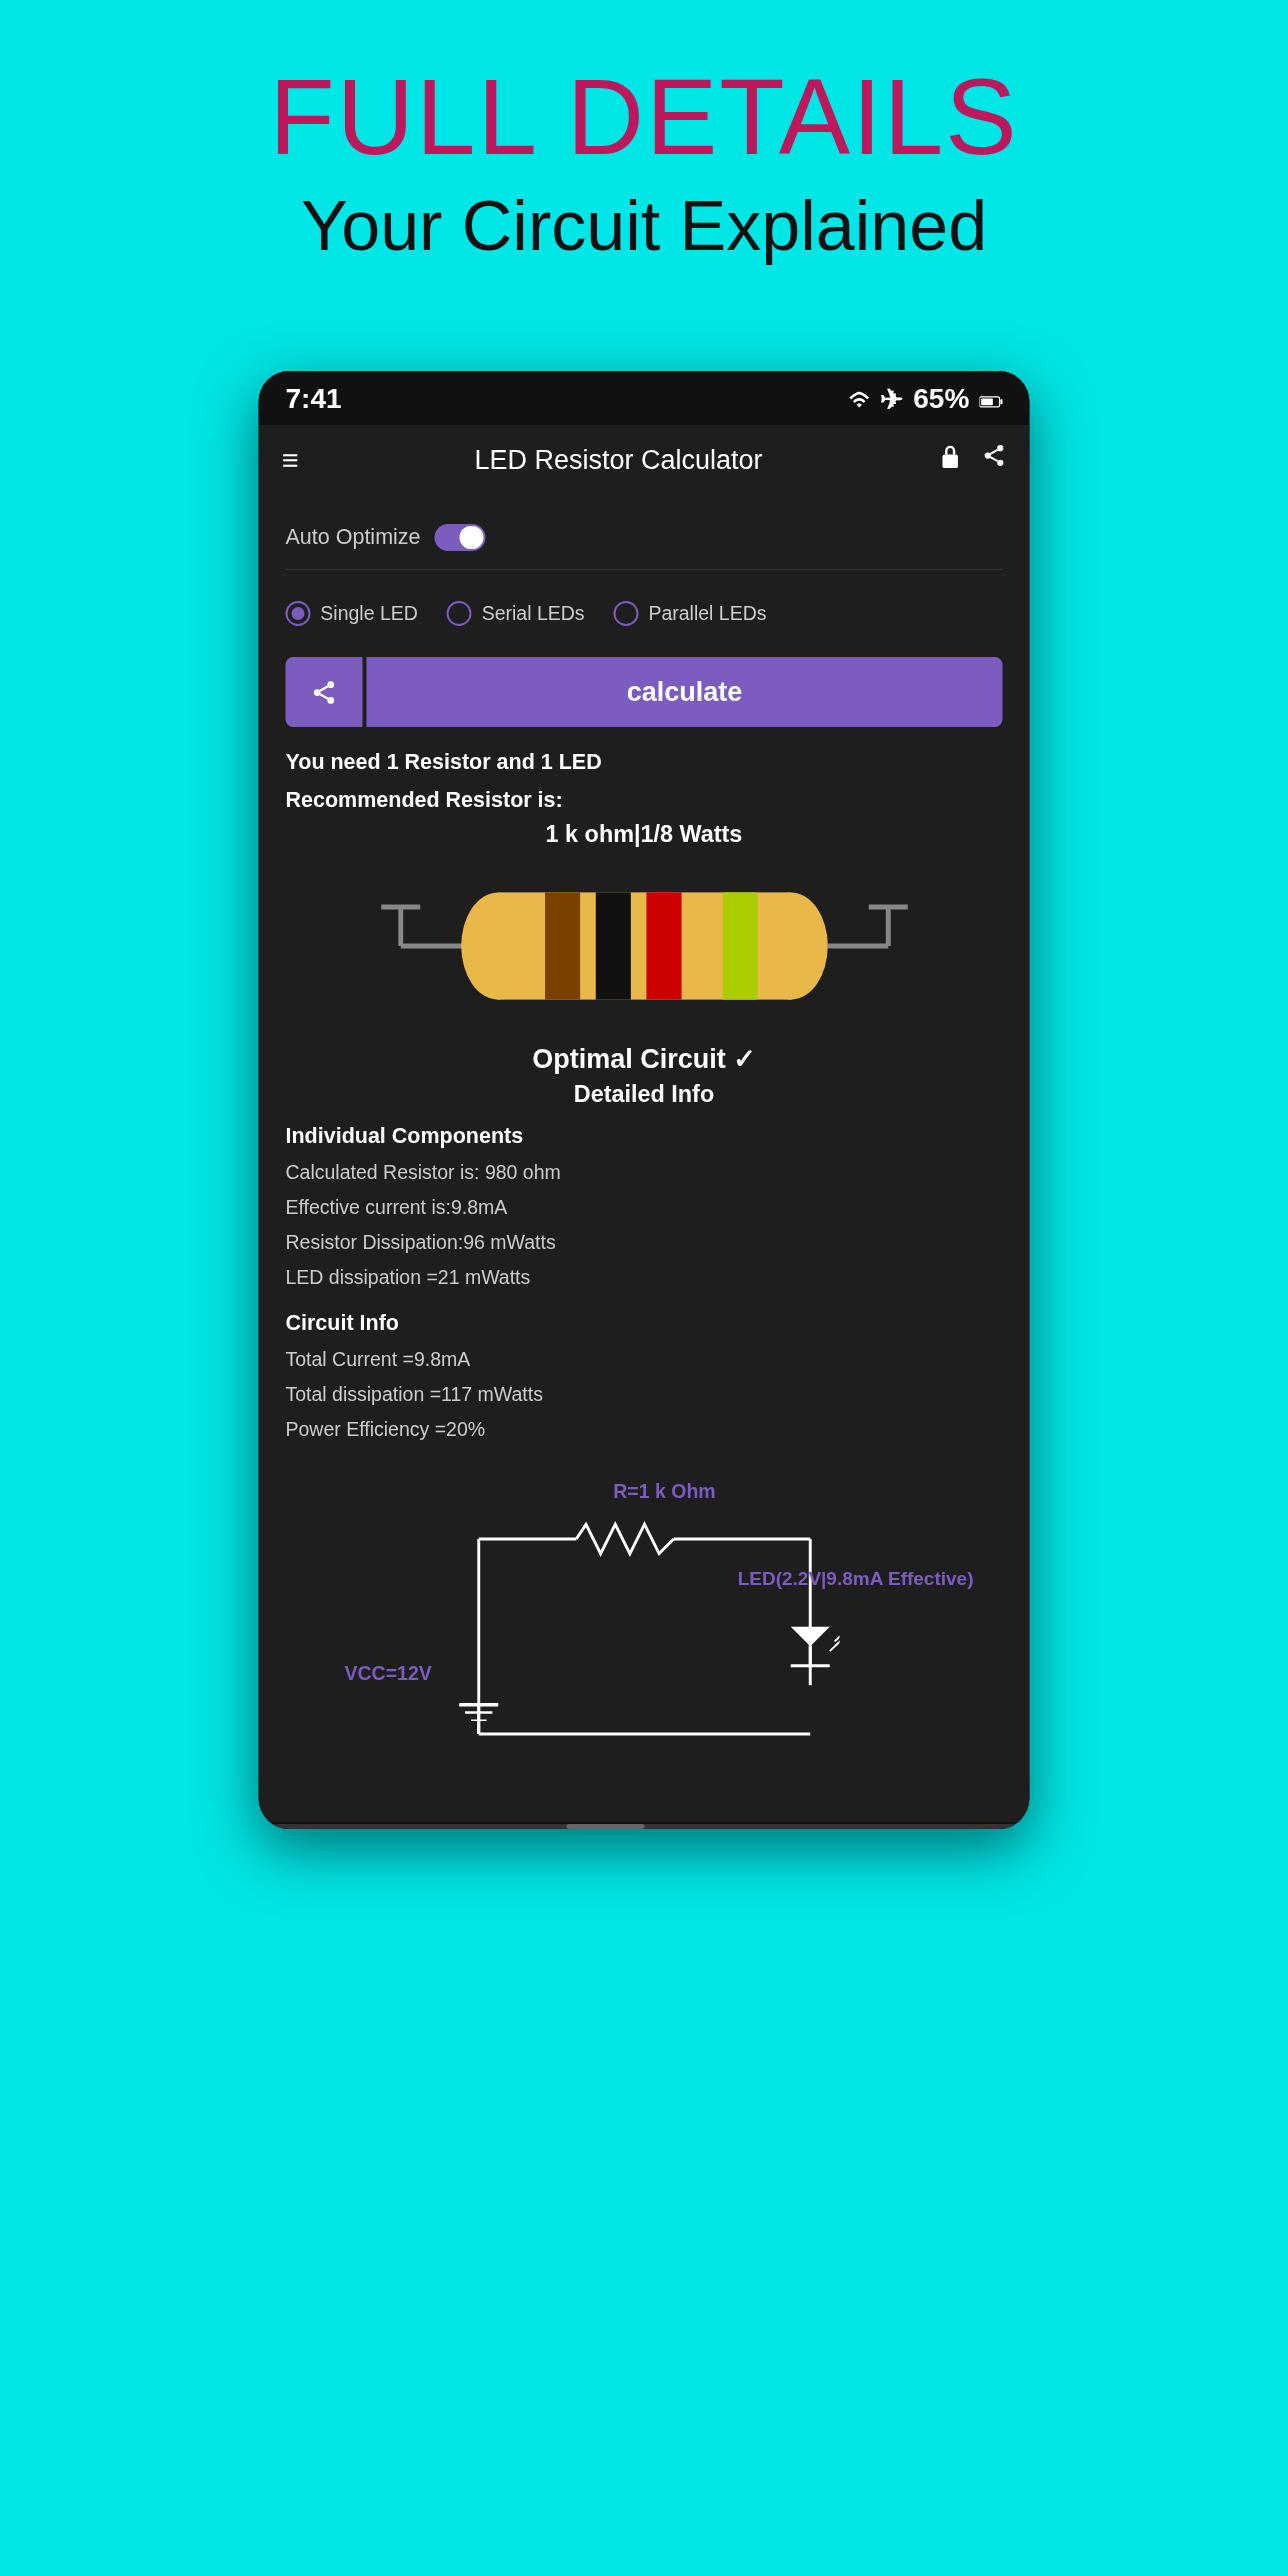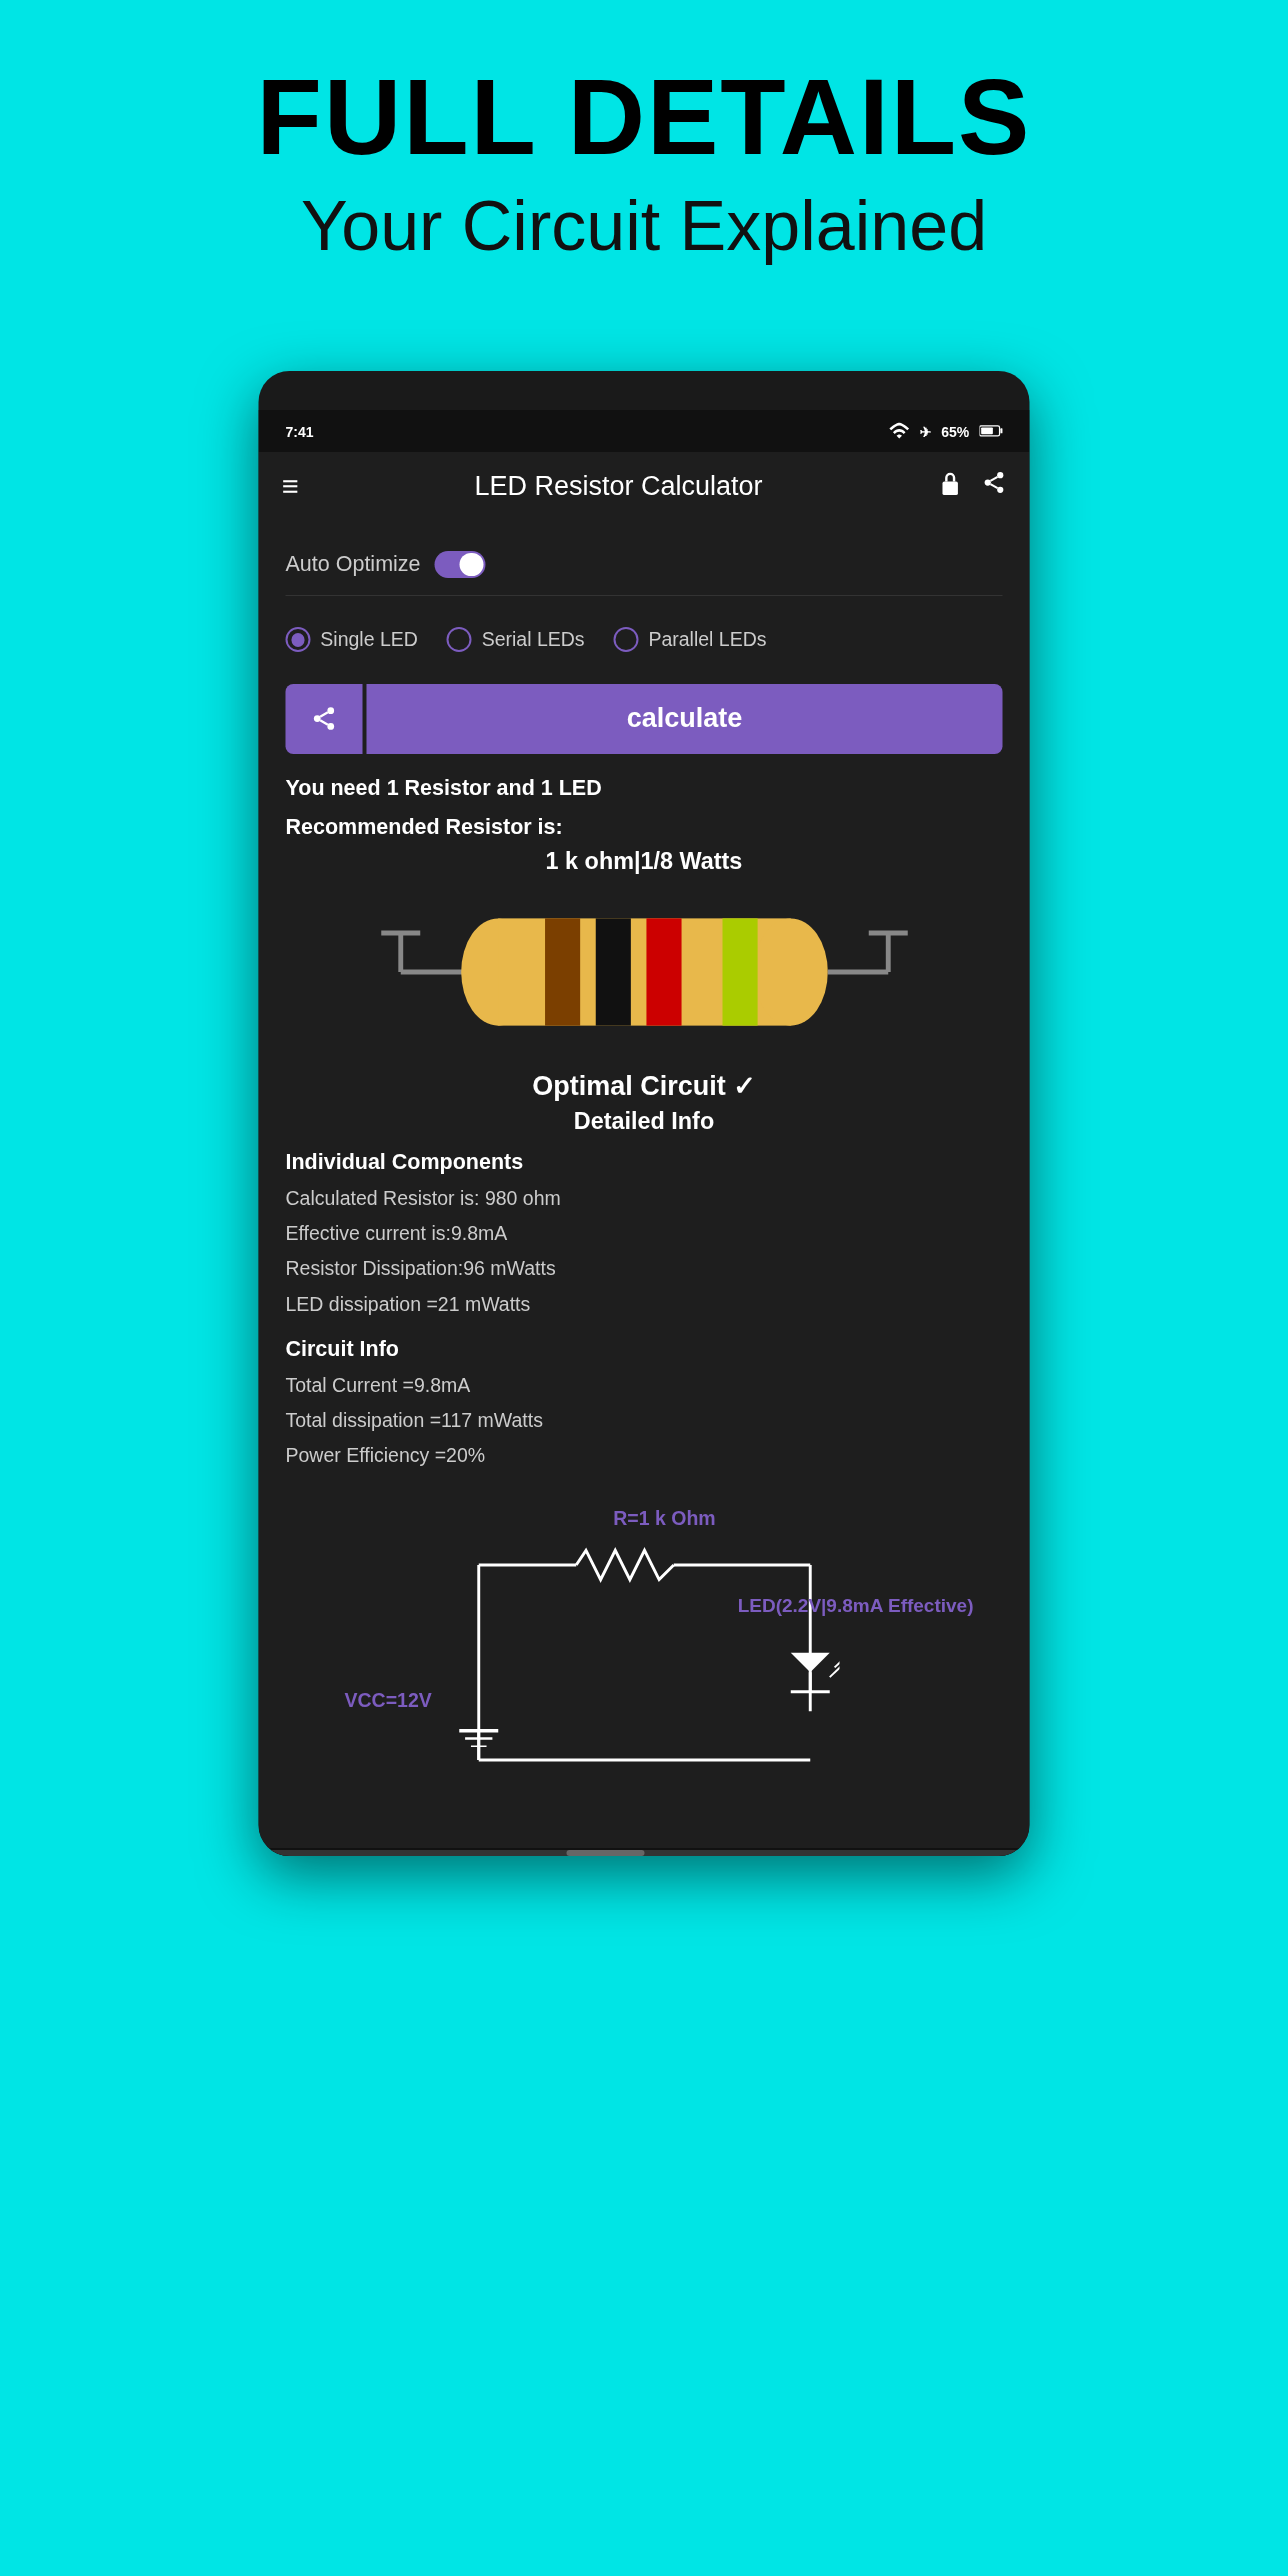--- a/index.html
+++ b/index.html
@@ -13,22 +13,22 @@
       position: relative;
     }
 
     .top-section {
       text-align: center;
       padding: 59px 39px 39px;
     }
 
     .main-title {
       font-size: 107px;
-      font-weight: 700;
-      color: #000000;
+      font-weight: 400;
+      color: #be185d;
       line-height: 1.1;
       letter-spacing: 2px;
     }
 
     .sub-title {
       font-size: 70px;
       font-weight: 400;
       color: #111;
       margin-top: 9.8px;
     }
@@ -46,23 +46,22 @@
     }
 
     
     .status-bar {
       background: #111;
       color: white;
       display: flex;
       justify-content: space-between;
       align-items: center;
       padding: 11.7px 27px 9.8px;
-      font-size: 14px;
+      font-size: 28px;
       font-weight: 600;
-      margin-top: 39px;
     }
 
     .status-icons {
       display: flex;
       align-items: center;
       gap: 9.8px;
     }
 
     
     .app-bar {

